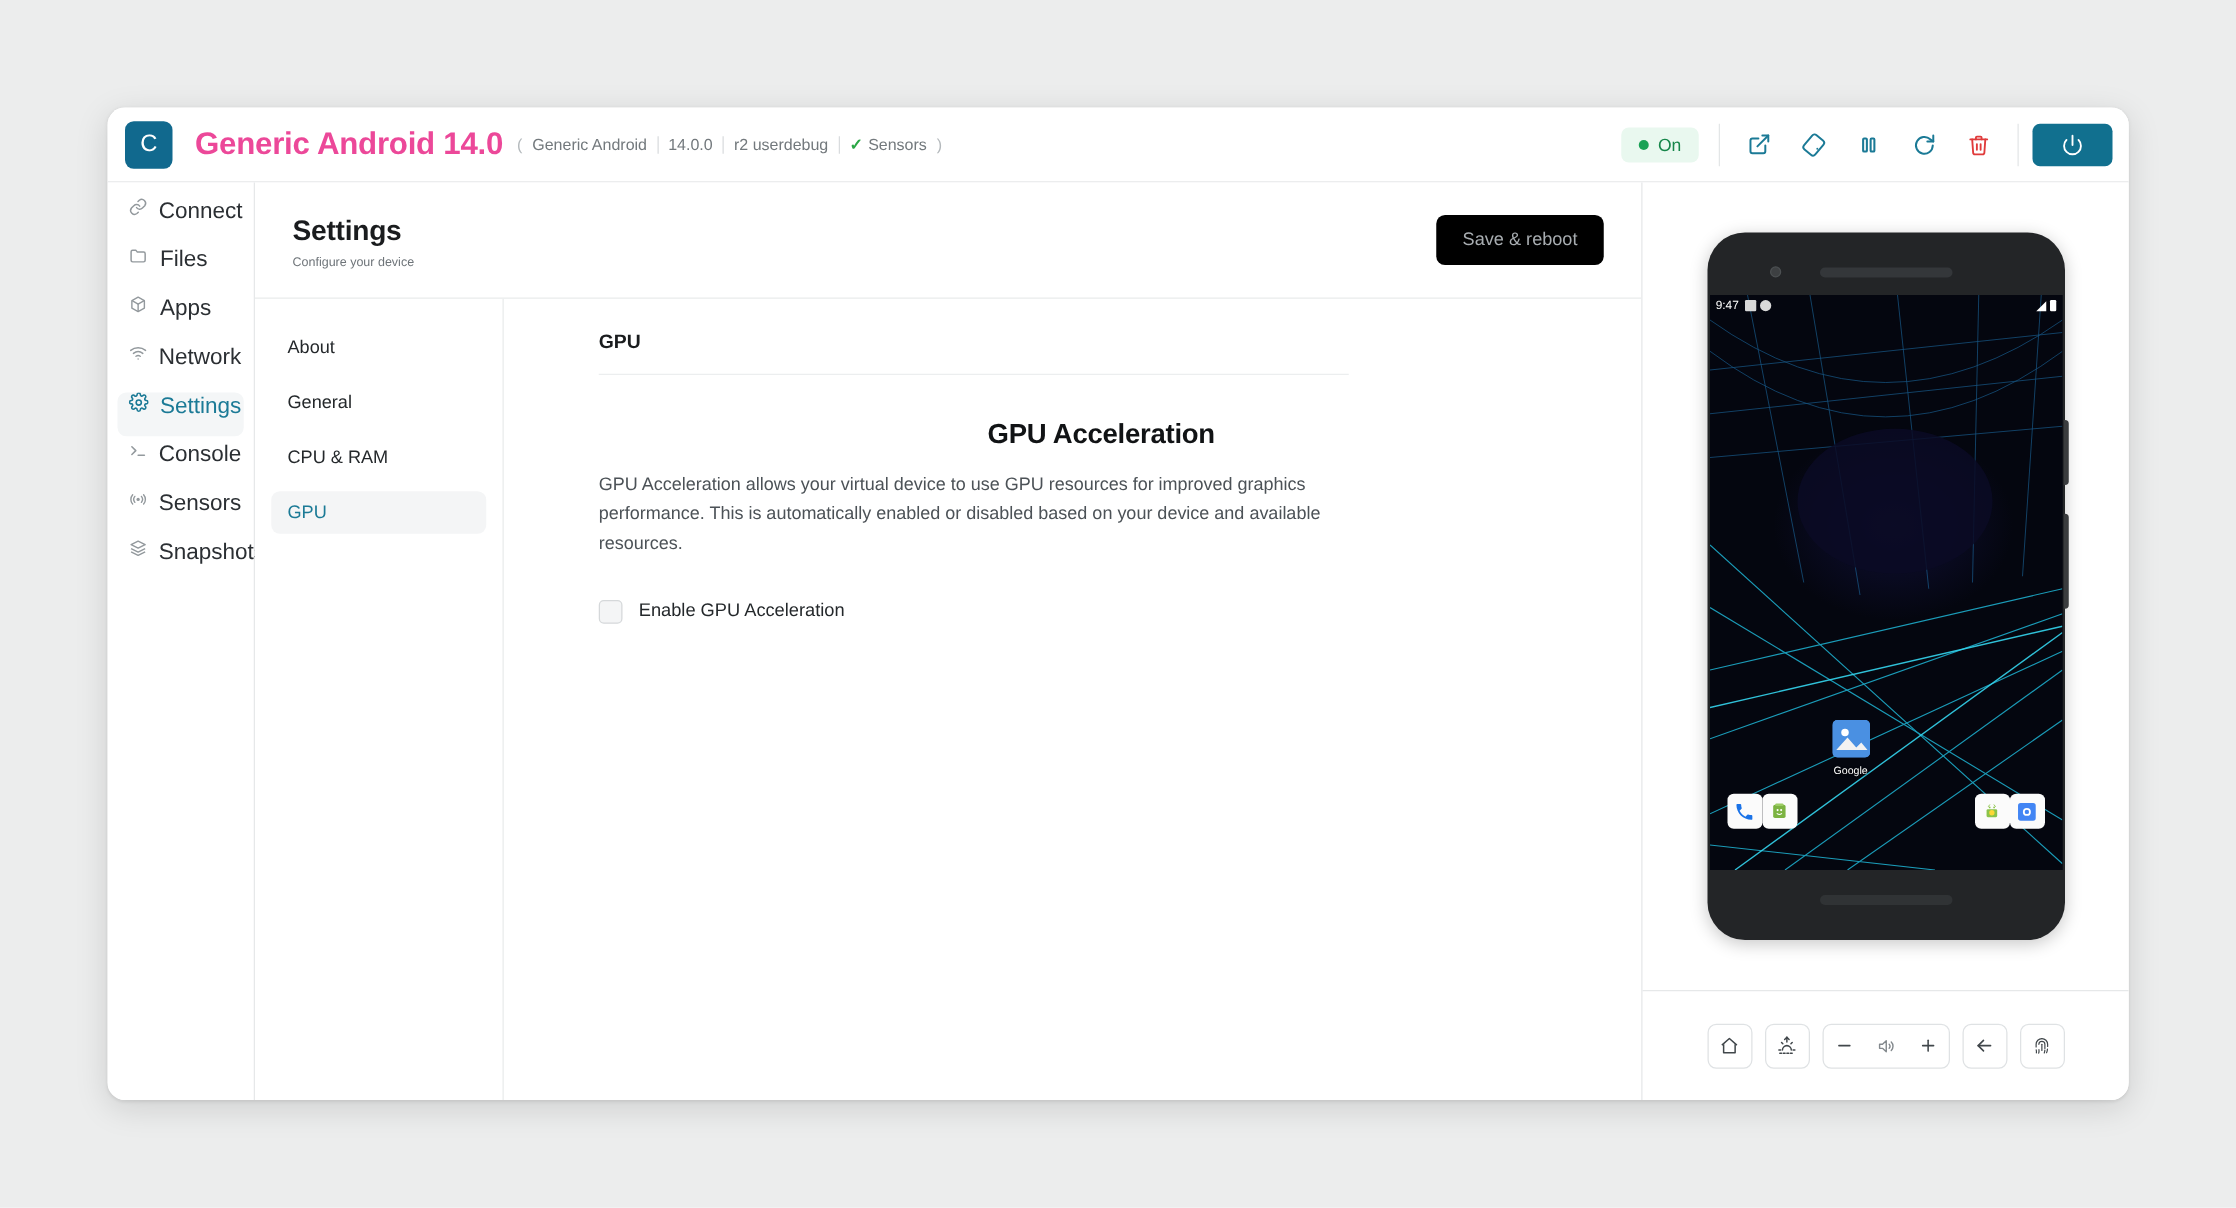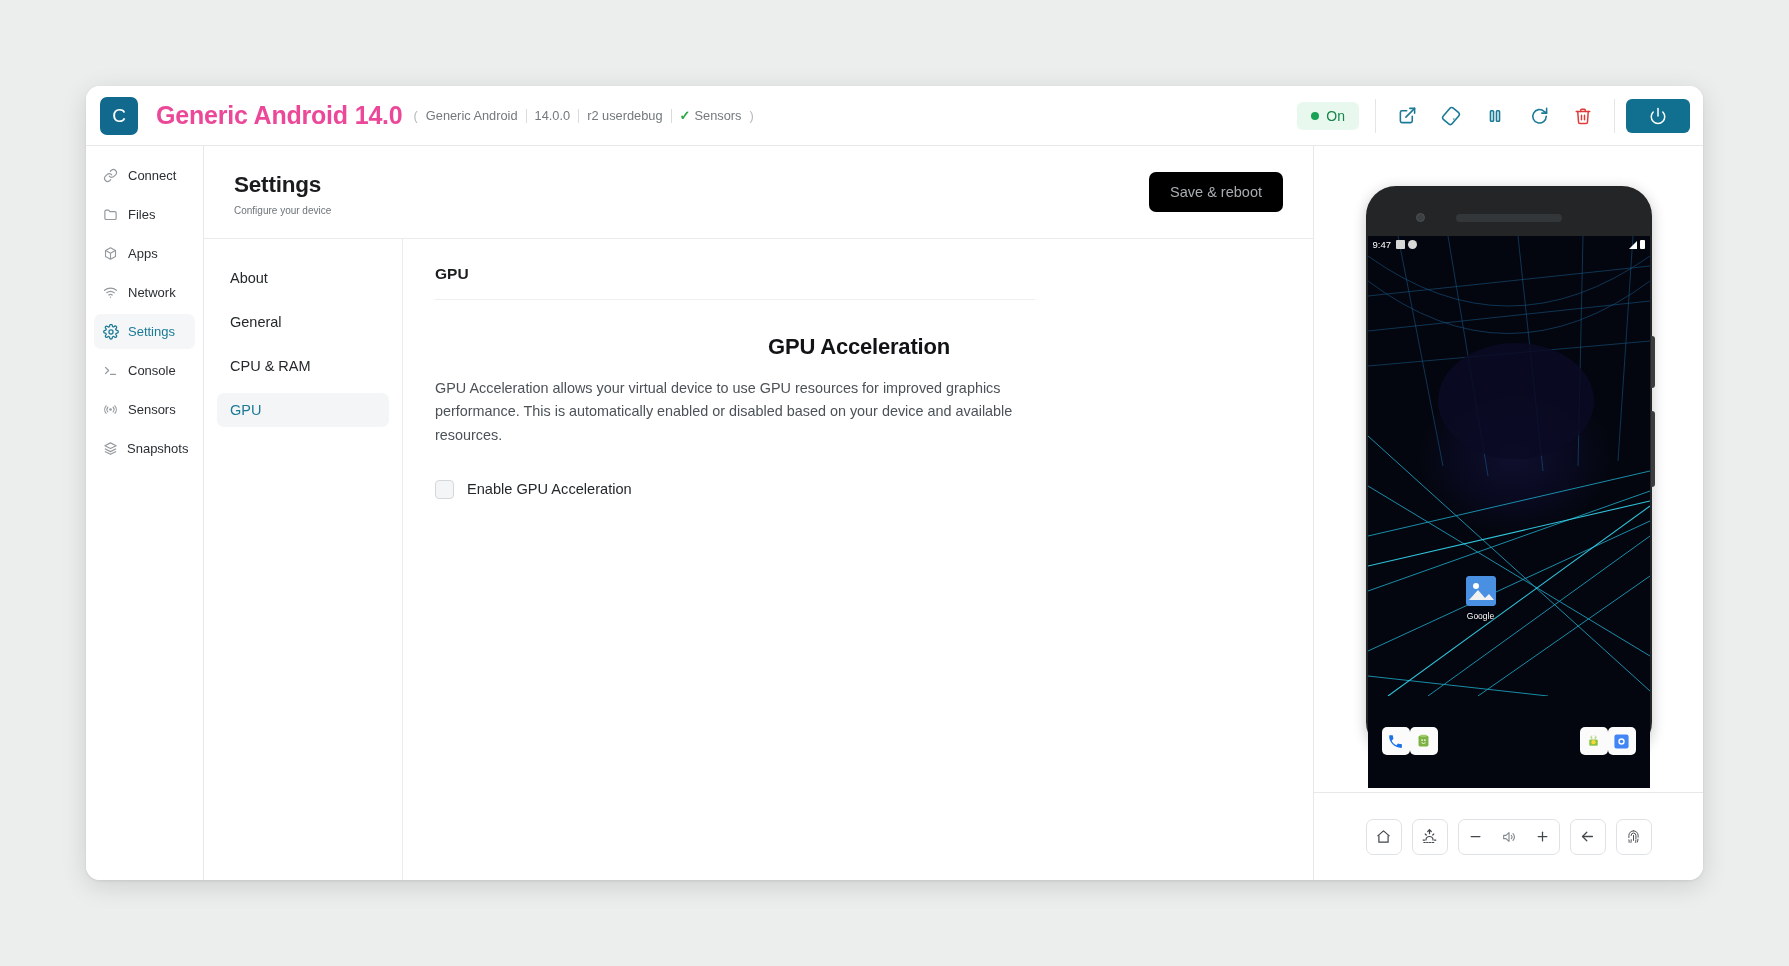--- a/index.html
+++ b/index.html
@@ -73,23 +73,23 @@
 
   
   .body-row { flex: 1; display: flex; min-height: 0; }
 
   .sidebar {
     width: 118px; min-width: 118px;
     border-right: 1px solid #e6e8e9; background: #fff;
     padding: 12px 8px 0 8px;
   }
   .nav-item {
-    display: flex; align-items: center; gap: 9px;
+    display: flex; align-items: flex-start; gap: 9px;
     height: 35px; padding: 0 9px; border-radius: 7px;
-    color: #2b2f33; font-size: 13px; cursor: pointer; margin-bottom: 4px;
+    color: #2b2f33; font-size: 18px; cursor: pointer; margin-bottom: 4px;
   }
   .nav-item .nicon { color: #93999d; display: flex; align-items: center; width: 16px; }
   .nav-item.active { background: #f4f6f7; color: #1b7a96; }
   .nav-item.active .nicon { color: #1b7a96; }
 
   .content { flex: 1; display: flex; flex-direction: column; min-width: 0; background: #fff; }
 
   .page-head {
     padding: 26px 30px 22px 30px;
     display: flex; align-items: flex-start;
@@ -97,21 +97,21 @@
   }
   .page-title { font-size: 22.5px; font-weight: 700; color: #1a1c1e; letter-spacing: -0.2px; }
   .page-sub { font-size: 10px; color: #6e7479; margin-top: 7px; }
   .head-spacer { flex: 1; }
   .save-btn {
     background: #000000; color: #a8adb1; border: none;
     font-size: 14.5px; padding: 12px 21px; border-radius: 7px;
     cursor: default; white-space: nowrap;
   }
 
-  .panes { flex: 1; display: flex; min-height: 0; }
+  .panes { flex: 1; display: flex; min-height: 0; gap: 44px; }
 
   .subnav {
     width: 199px; min-width: 199px;
     border-right: 1px solid #e9ebec; padding: 22px 13px 0 13px;
   }
   .subnav-item {
     height: 34px; display: flex; align-items: center;
     padding: 0 13px; border-radius: 7px; margin-bottom: 10px;
     font-size: 14.5px; color: #24282b; cursor: pointer;
   }
@@ -155,21 +155,21 @@
   .side-btn2 {
     position: absolute; right: -3px; top: 225px;
     width: 4px; height: 76px; background: #3a3c3e; border-radius: 0 3px 3px 0;
   }
   .cam { position: absolute; left: 50px; top: 27px; width: 9px; height: 9px; border-radius: 50%; background: #3d4042; border: 1px solid #4c5052; }
   .earpiece { position: absolute; left: 50%; transform: translateX(-50%); top: 28px; width: 106px; height: 8px; border-radius: 4px; background: #34373a; }
   .bottom-grille { position: absolute; left: 50%; transform: translateX(-50%); bottom: 28px; width: 106px; height: 8px; border-radius: 4px; background: #303335; }
 
   .screen {
     position: absolute; top: 50px; left: 2px;
-    width: 282px; height: 552px; overflow: hidden;
+    width: 282px; height: 460px; overflow: hidden;
     background: #04070f;
   }
   .wallpaper { position: absolute; inset: 0; background:
       radial-gradient(ellipse 120px 95px at 52% 40%, #100f2e 0%, #090a20 45%, #04060f 80%),
       linear-gradient(160deg, #050814 0%, #03060e 100%);
   }
   .wall-svg { position: absolute; inset: 0; }
 
   .statusbar {
     position: absolute; top: 0; left: 0; right: 0; height: 17px;

